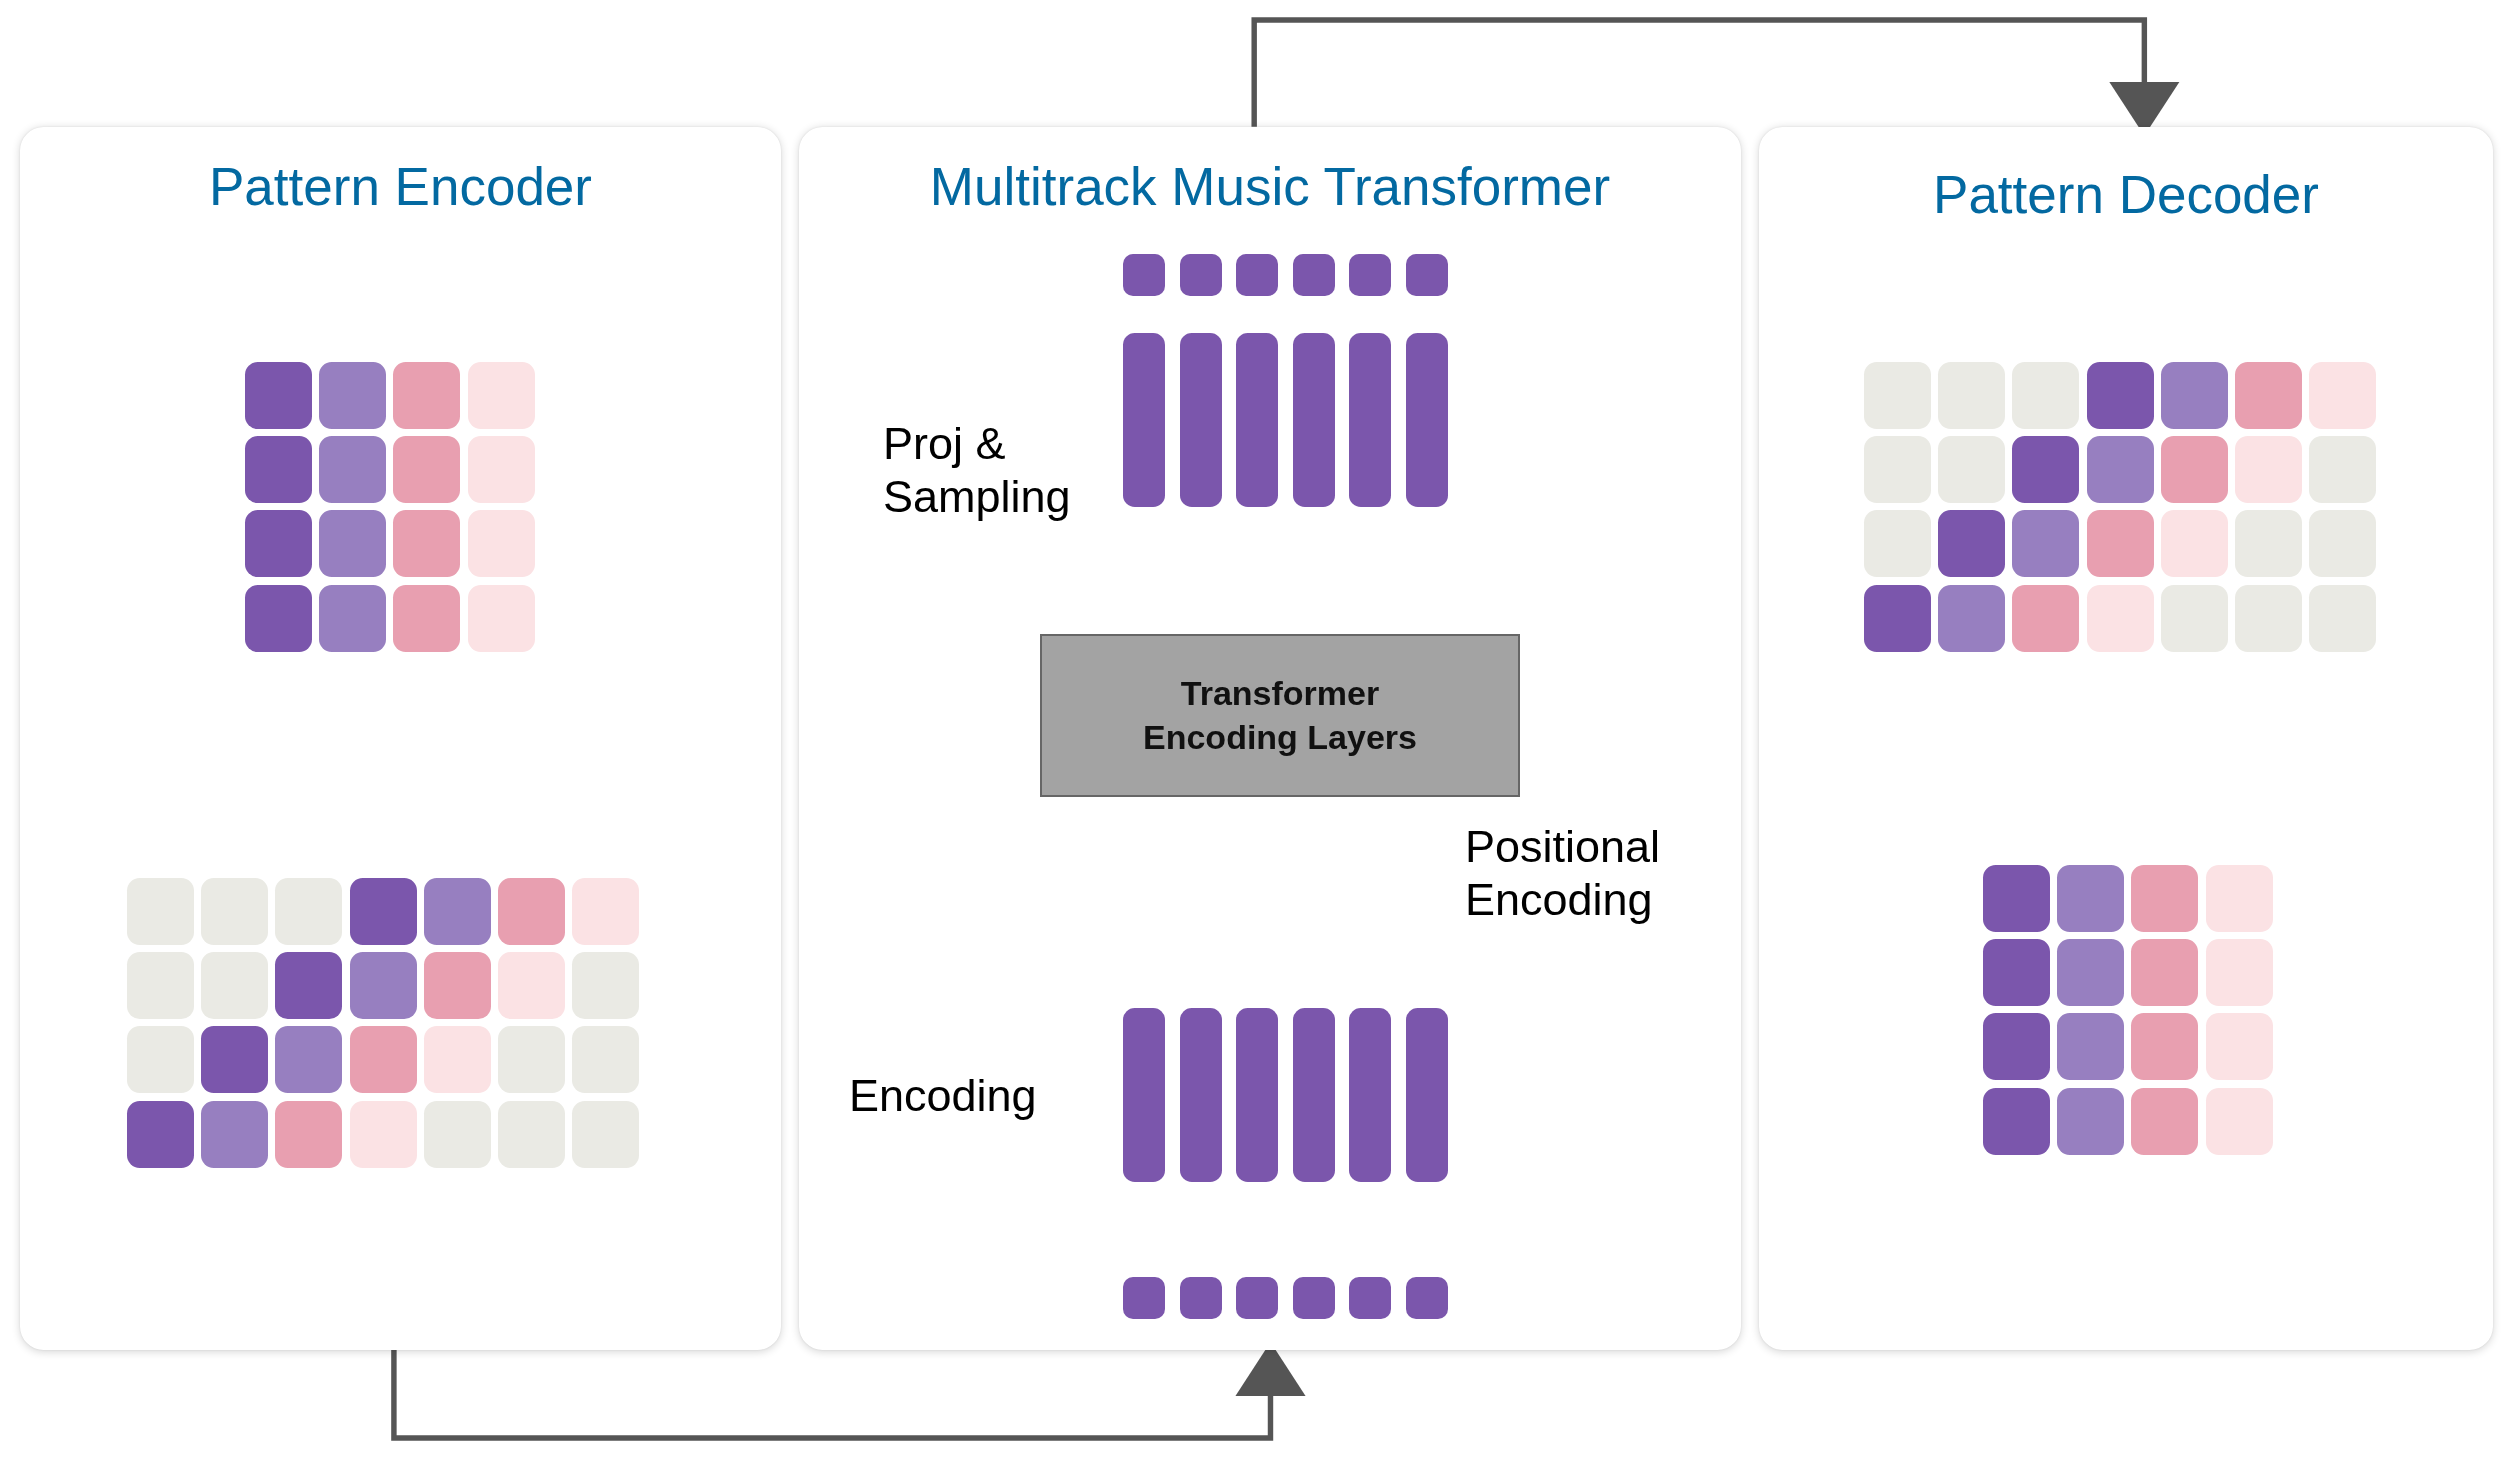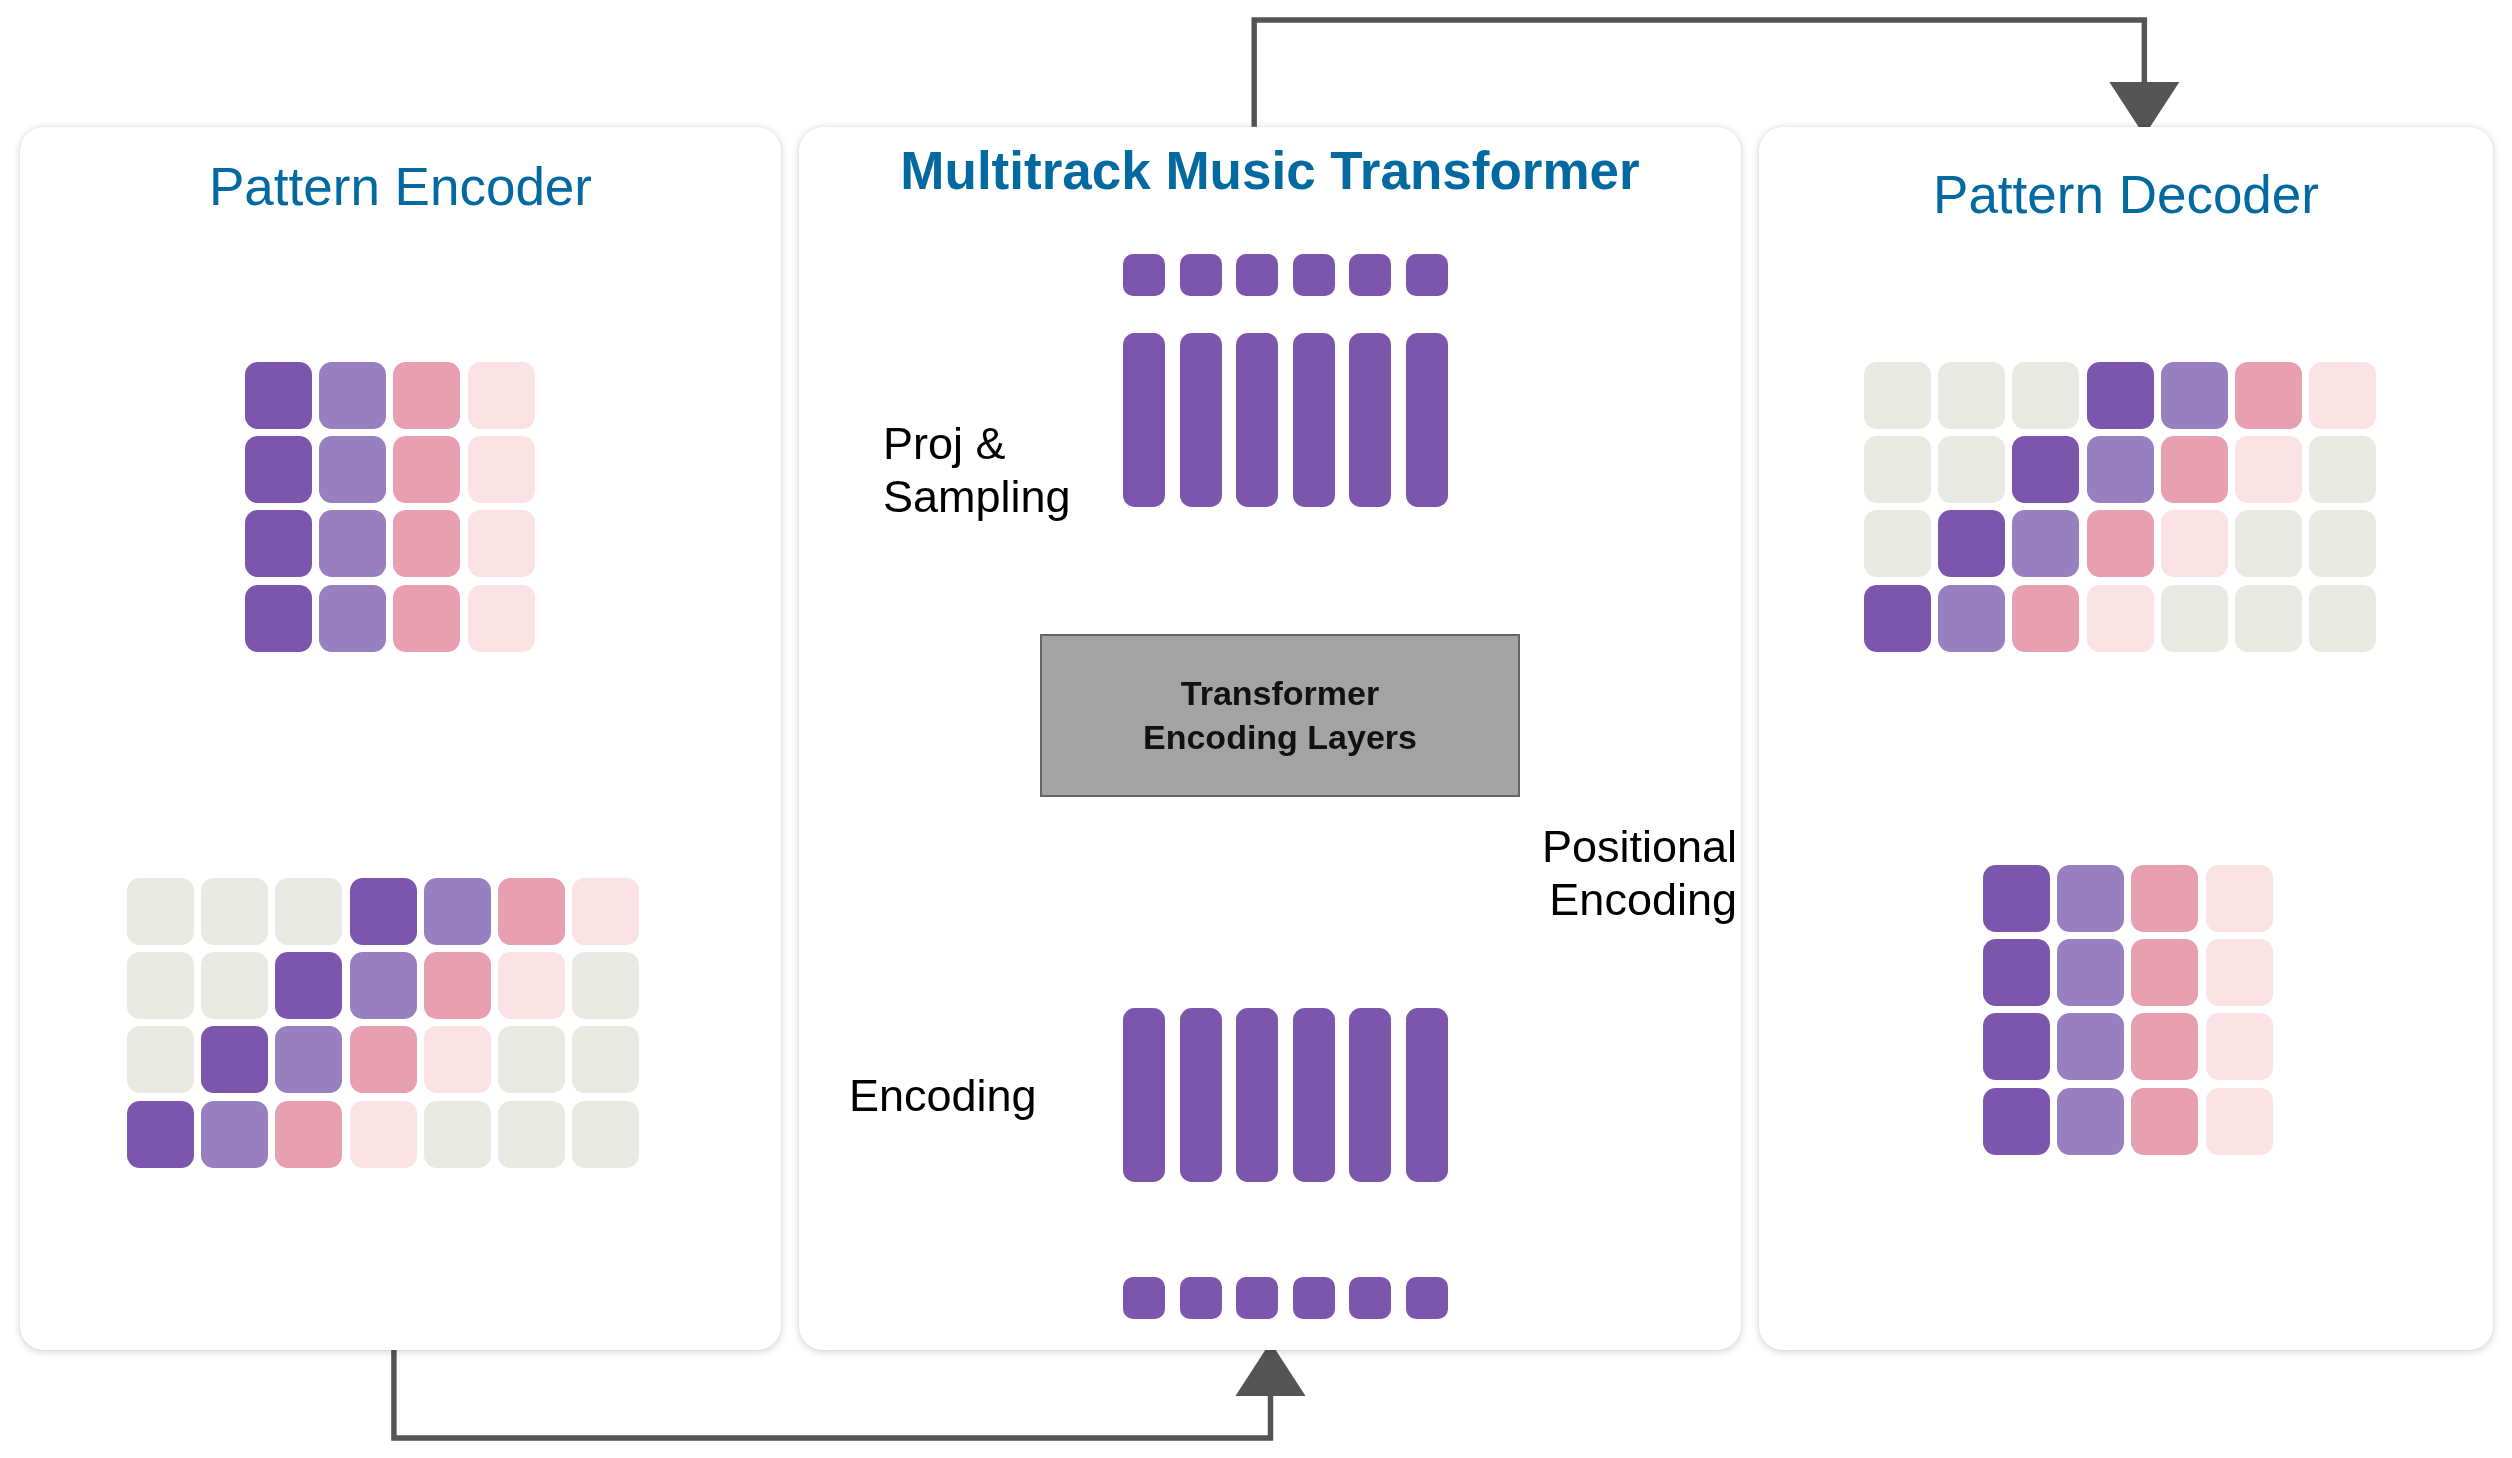--- a/index.html
+++ b/index.html
@@ -32,21 +32,21 @@
   .panel-title {
     position: absolute;
     left: 0; right: 0;
     text-align: center;
     font-size: 53px;
     color: #0369a1;
     font-family: "Liberation Sans", sans-serif;
     white-space: nowrap;
   }
   #title-encoder     { top: 156px; }
-  #title-transformer { top: 140px; font-weight: bold; }
+  #title-transformer { top: 156px; }
   #title-decoder     { top: 164px; }
 
   
   .grid {
     position: absolute;
     display: grid;
     gap: 7.2px;
   }
   .cell {
     width: 67px;
@@ -355,17 +355,17 @@
       <div class="tok tok-in"></div>
       <div class="tok tok-in"></div>
       <div class="tok tok-in"></div>
       <div class="tok tok-in"></div>
       <div class="tok tok-in"></div>
     </div>
 
   <div class="label" id="label-proj" style="white-space:pre-line;">Proj &amp;
 Sampling</div>
   <div class="label" id="label-embedding">Encoding</div>
-  <div class="label" id="label-posenc" style="white-space:pre-line;text-align:right;">Positional
+  <div class="label" id="label-posenc" style="white-space:pre-line;">Positional
 Encoding</div>
 
 </div>
 
 
 </body></html>

